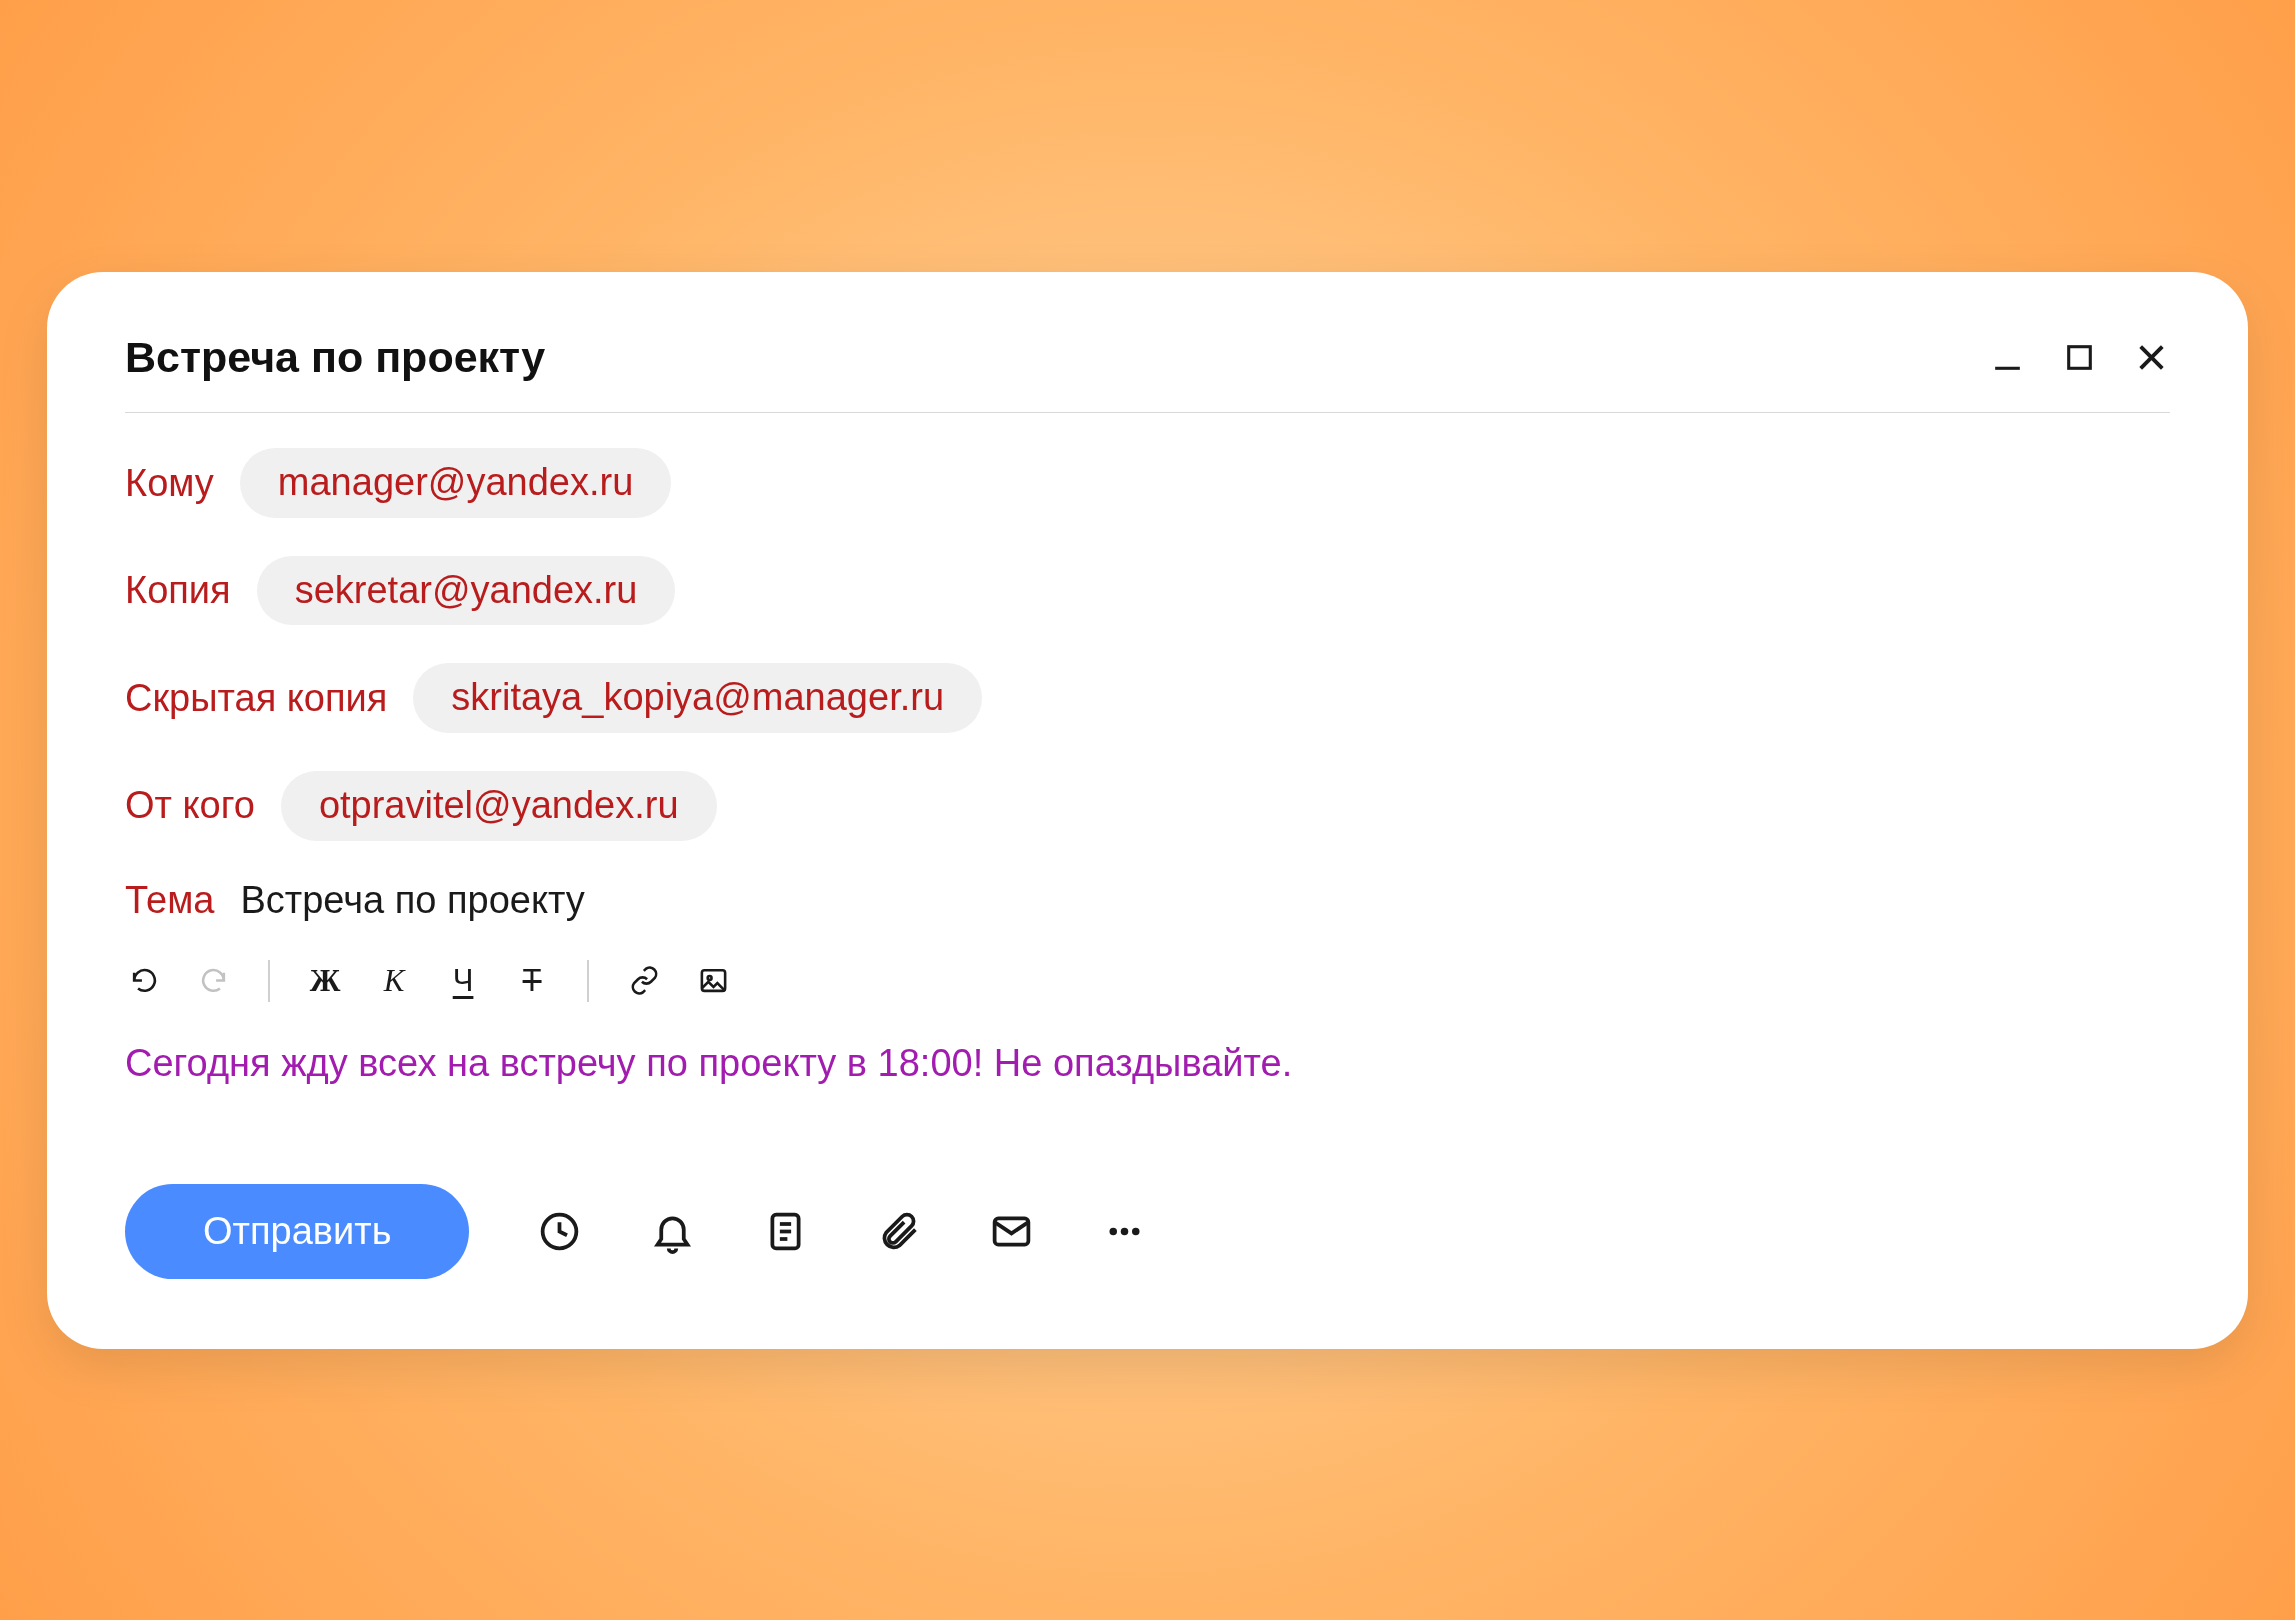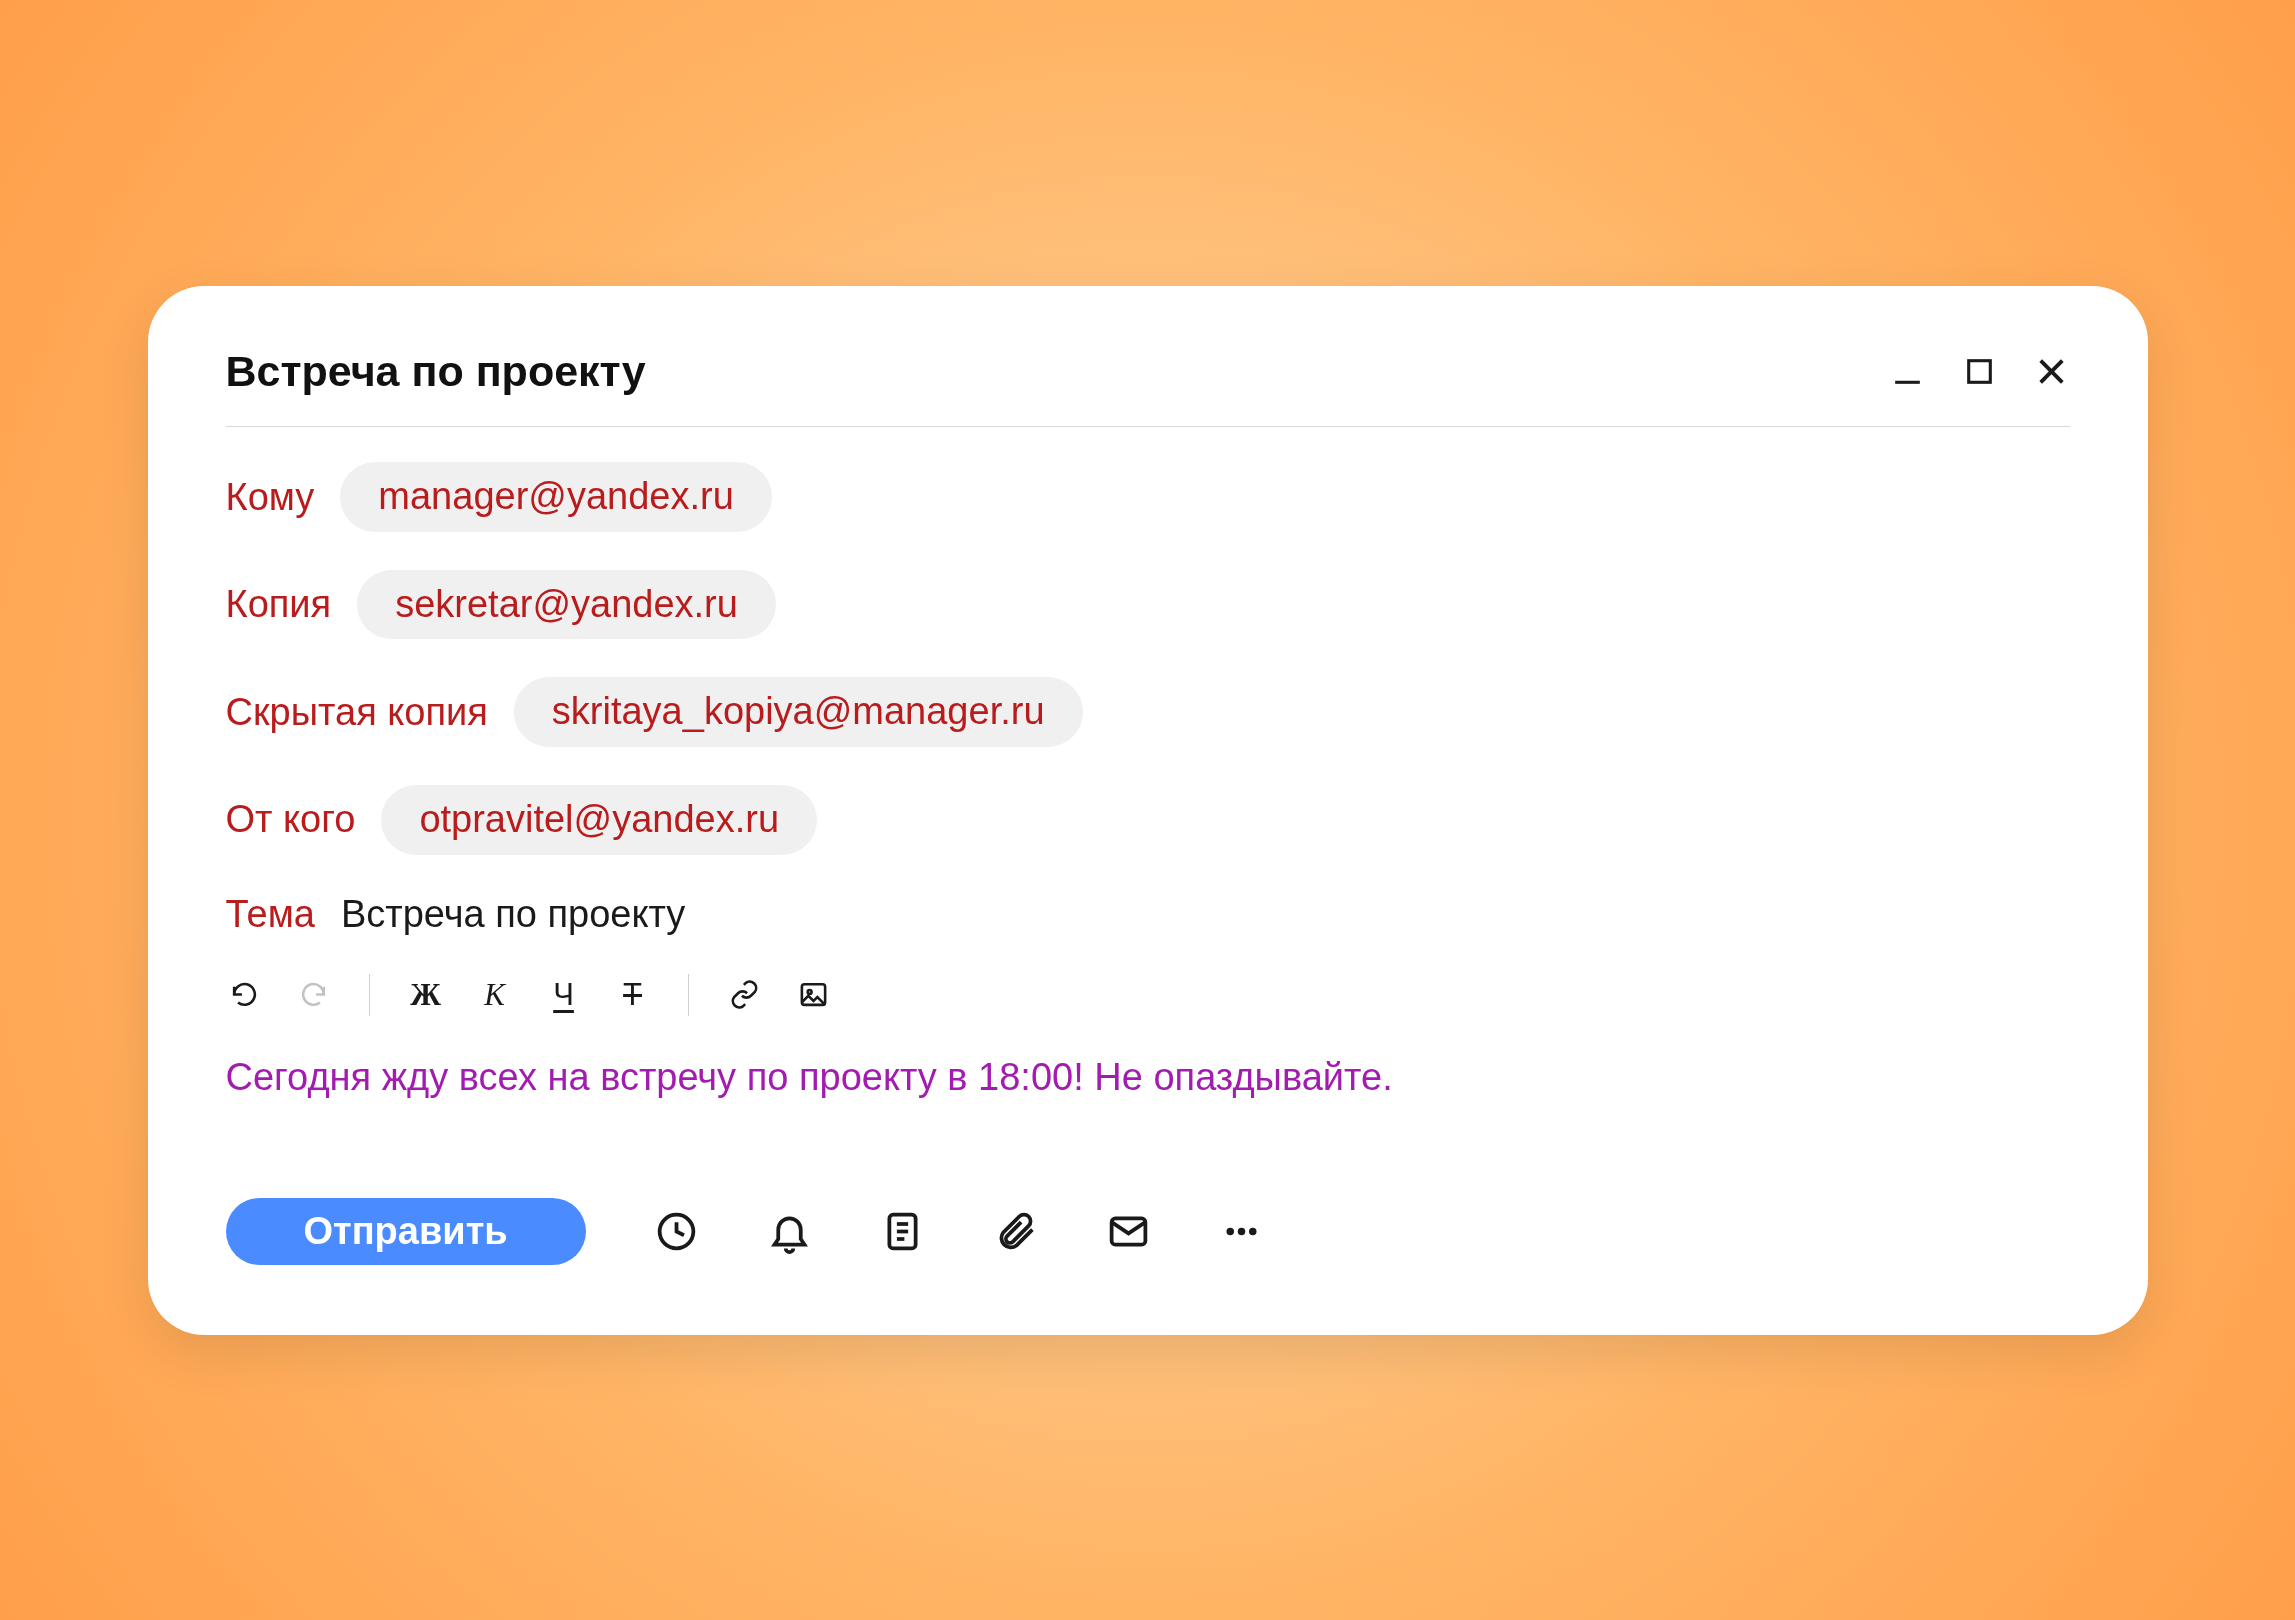--- a/index.html
+++ b/index.html
@@ -9,21 +9,21 @@
   }
   body {
     background: radial-gradient(circle at 50% 50%, #ffd9a8 0%, #ffb566 55%, #ff9f4a 100%);
     display: flex;
     align-items: center;
     justify-content: center;
     font-family: -apple-system, BlinkMacSystemFont, "Segoe UI", Arial, sans-serif;
     color: #1a1a1a;
   }
   .compose-window {
-    width: 2000px;
+    width: 2201px;
     background: #ffffff;
     border-radius: 56px;
     padding: 61px 78px 70px 78px;
     box-shadow: 0 17.4px 52px rgba(0,0,0,0.10);
   }
   .titlebar {
     display: flex;
     align-items: center;
     justify-content: space-between;
     padding-bottom: 30px;
@@ -102,24 +102,24 @@
   }
   .footer {
     display: flex;
     align-items: center;
     gap: 68px;
   }
   .send-btn {
     background: #4a8cff;
     color: #fff;
     font-size: 38px;
-    font-weight: 700;
+    font-weight: 400;
     border: none;
     border-radius: 52px;
-    padding: 12px 78px;
+    padding: 26px 78px;
     cursor: pointer;
   }
   .footer-icon {
     width: 45px; height: 45px;
     display: flex; align-items: center; justify-content: center;
     cursor: pointer;
   }
   .footer-icon svg { width: 45px; height: 45px; display:block; }
 </style>
 </head>

